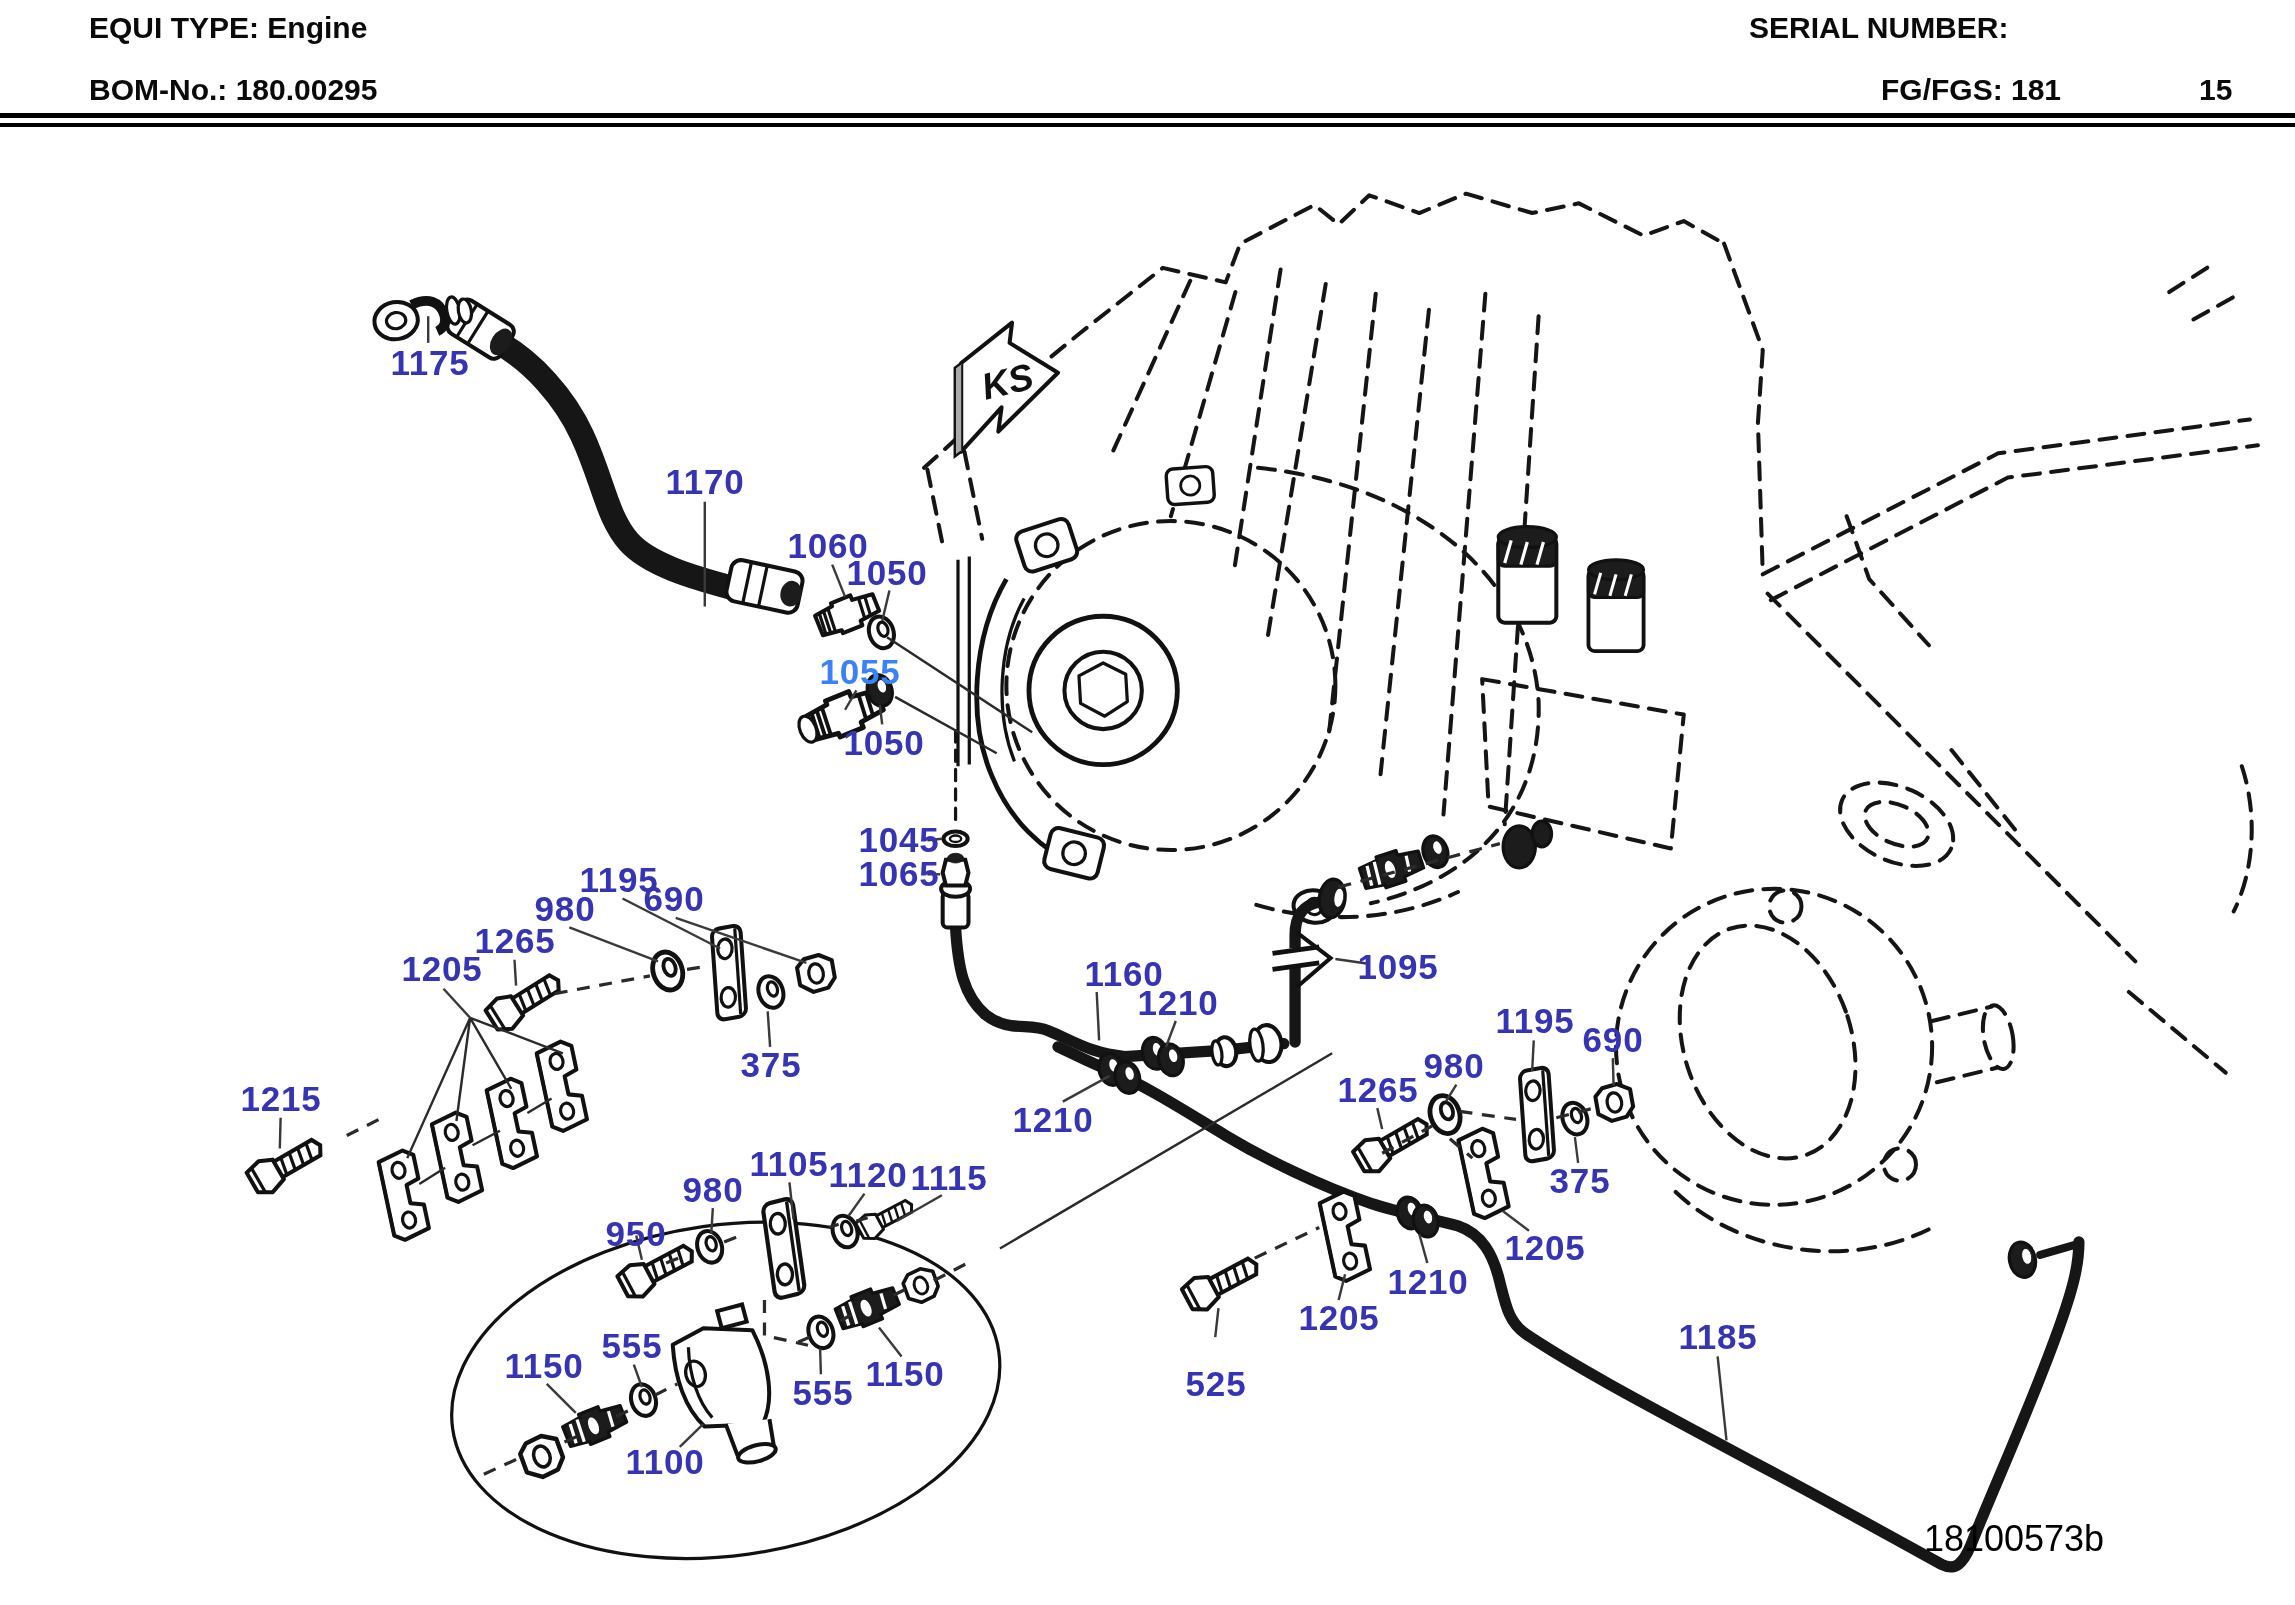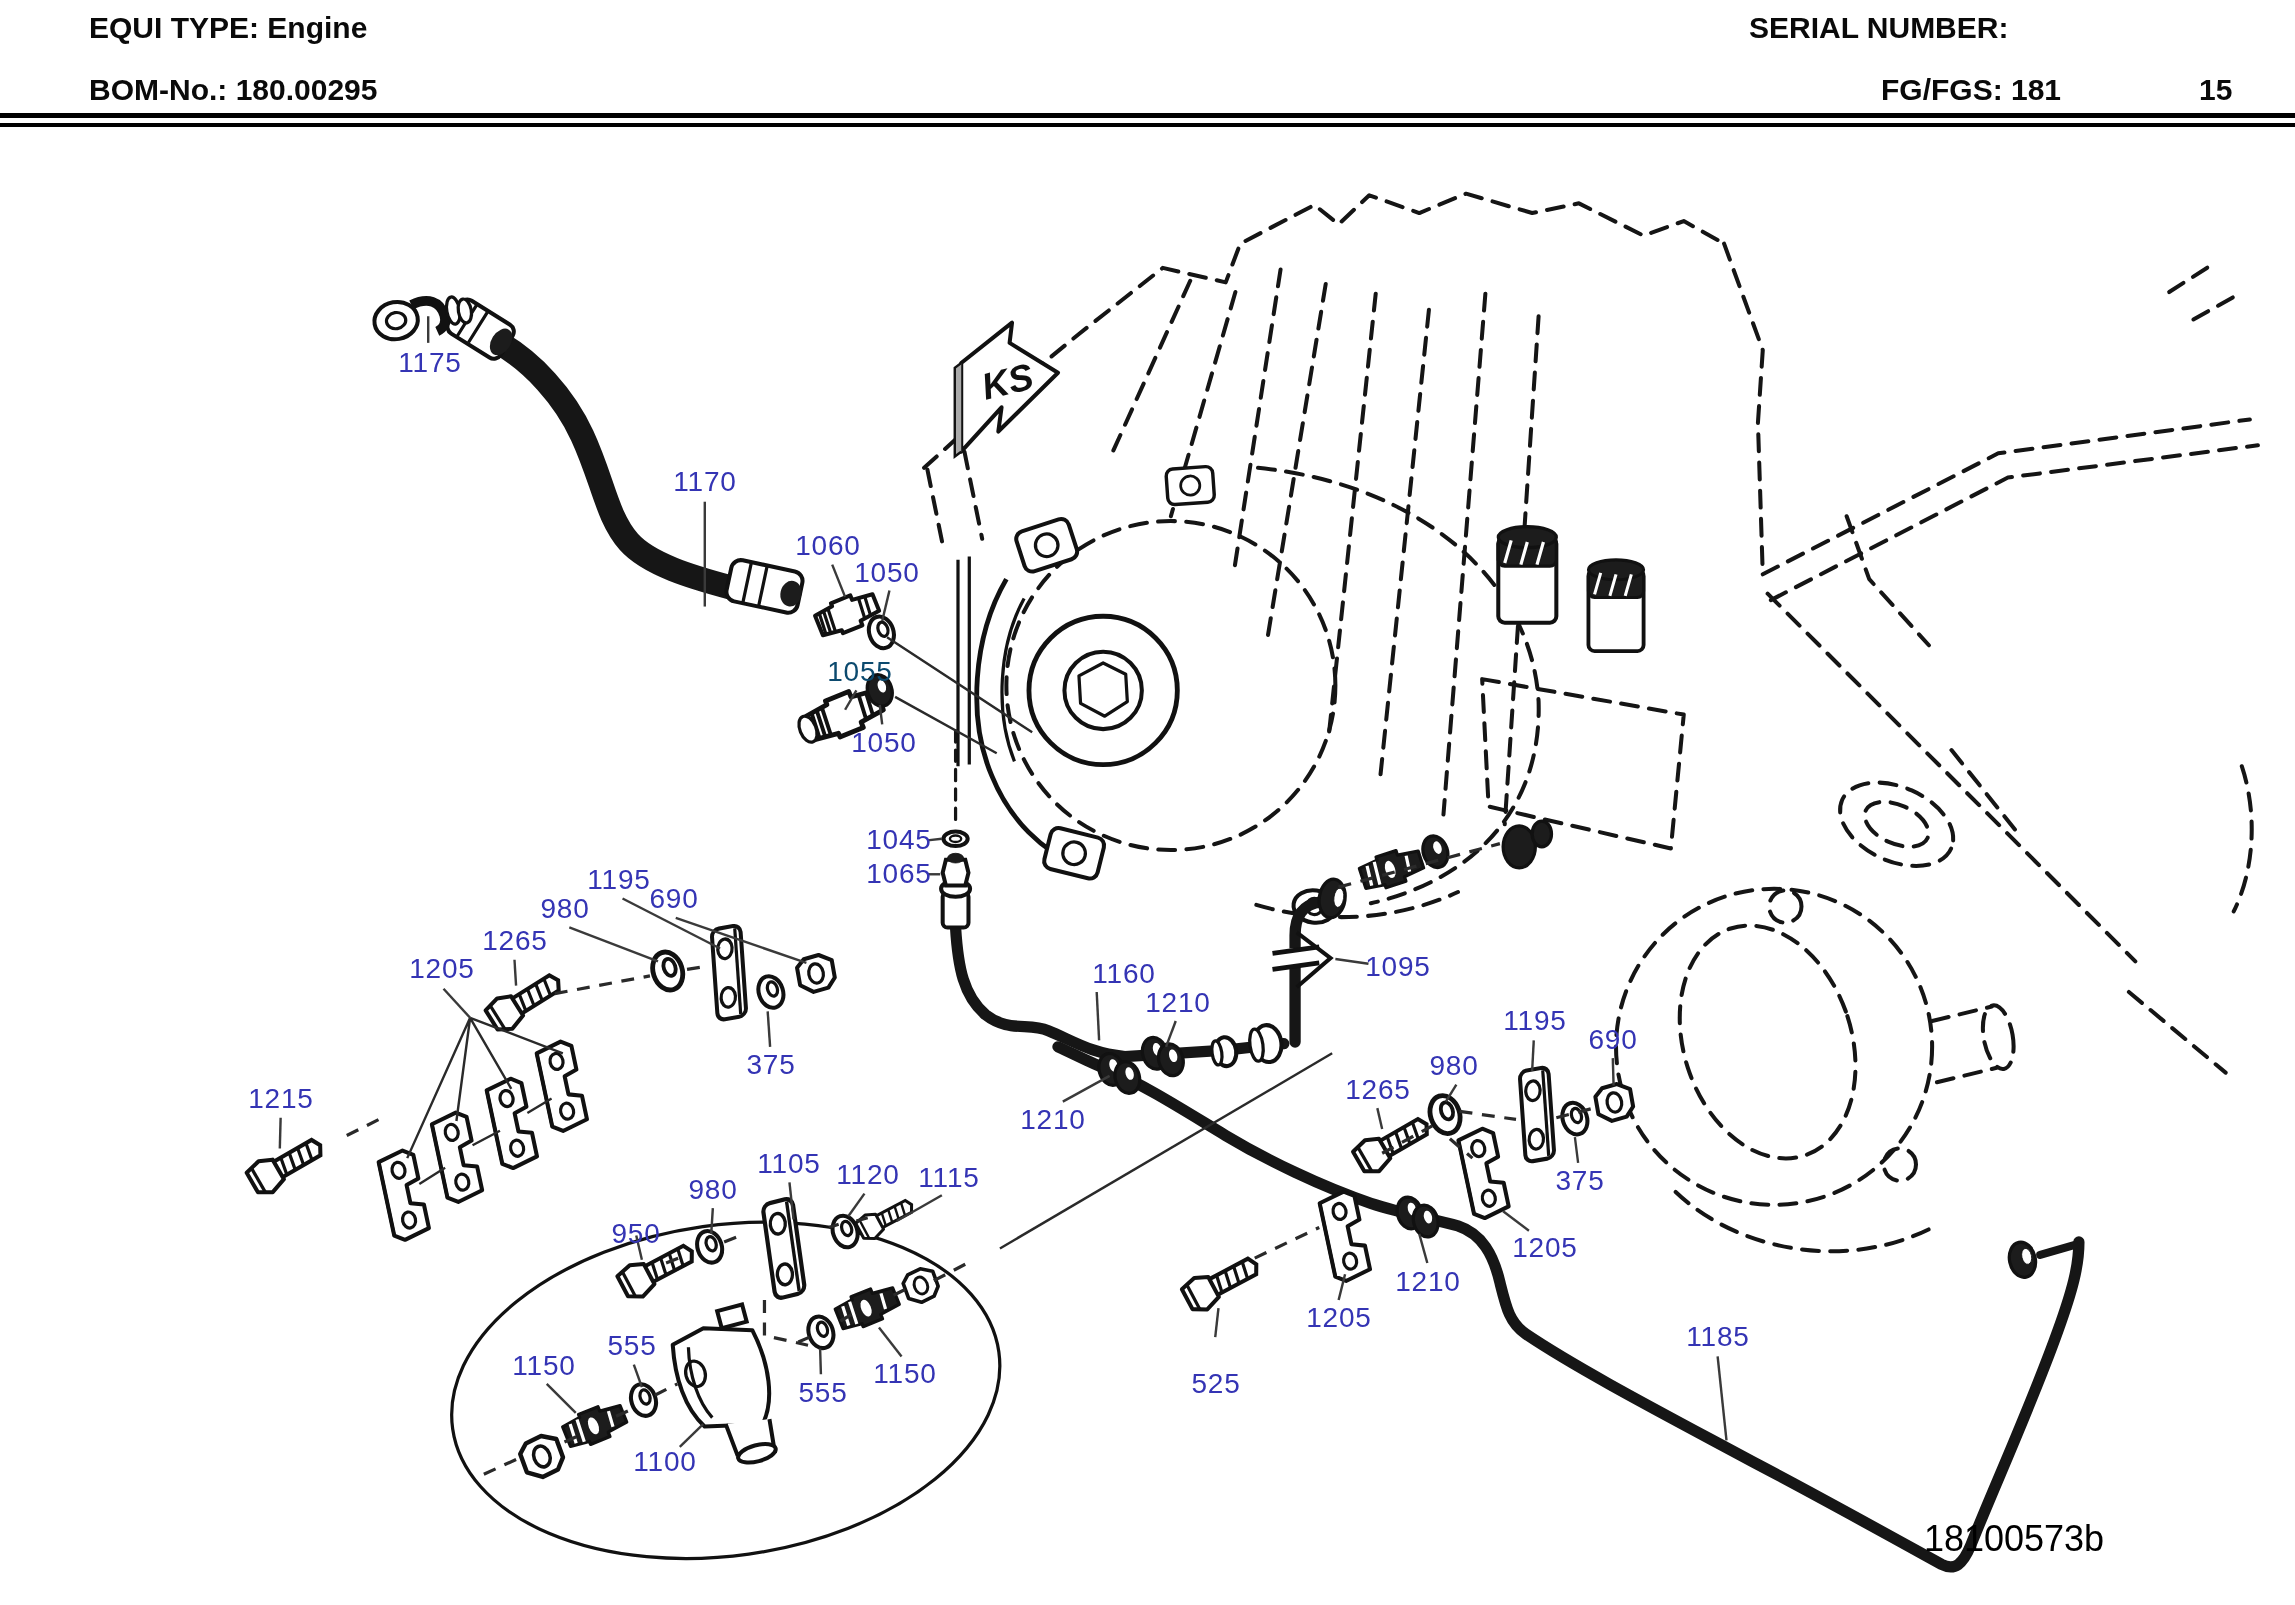--- a/index.html
+++ b/index.html
@@ -1,22 +1,22 @@
 <!DOCTYPE html>
 <html style="font-size:13px"><head>
 <meta charset="utf-8">
 <style>
   html,body{margin:0;padding:0;background:#fff;}
   .stage{position:relative;width:2295px;height:1605px;background:#ffffff;overflow:hidden;
          font-family:"Liberation Sans",sans-serif;}
   .hdr{position:absolute;font-weight:bold;font-size:30px;color:#0a0a0a;white-space:nowrap;}
   .rule{position:absolute;left:0;width:2295px;background:#000;}
   #art{position:absolute;left:0;top:0;}
-  .part-label{position:absolute;transform:translate(-50%,-50%);font-size:28px;color:#3434b4;
-              font-weight:400;white-space:nowrap;letter-spacing:0.8px;}
+  .part-label{position:absolute;transform:translate(-50%,-50%);font-size:35px;color:#3434b4;
+              font-weight:700;white-space:nowrap;letter-spacing:0.8px;}
   .black-id{position:absolute;transform:translate(-50%,-50%);font-size:36px;color:#000;white-space:nowrap;}
 </style>
 </head>
 <body>
 
 <div class="stage">
 
   <div class="hdr" style="left:89px;top:11.3px">EQUI TYPE: Engine</div>
   <div class="hdr" style="left:1749px;top:11.3px">SERIAL NUMBER:</div>
   <div class="hdr" style="left:89px;top:73px">BOM-No.: 180.00295</div>
@@ -342,21 +342,21 @@
         <line x1="1507" y1="1658" x2="1511" y2="1622" stroke="#3a3a3a" stroke-width="3"></line>
         <line x1="2130" y1="1682" x2="2141" y2="1786" stroke="#3a3a3a" stroke-width="3"></line>
       </g>
   </svg>
 
   <div id="label-layer">
       <div class="part-label" style="left: 430px; top: 363px; color: rgb(52, 52, 180);">1175</div>
       <div class="part-label" style="left: 705px; top: 482px; color: rgb(52, 52, 180);">1170</div>
       <div class="part-label" style="left: 828px; top: 546px; color: rgb(52, 52, 180);">1060</div>
       <div class="part-label" style="left: 887px; top: 573px; color: rgb(52, 52, 180);">1050</div>
-      <div class="part-label" style="left: 860px; top: 672px; color: #0c4a6e;">1055</div>
+      <div class="part-label" style="left: 860px; top: 672px; color: #3b82f6;">1055</div>
       <div class="part-label" style="left: 884px; top: 743px; color: rgb(52, 52, 180);">1050</div>
       <div class="part-label" style="left: 899px; top: 840px; color: rgb(52, 52, 180);">1045</div>
       <div class="part-label" style="left: 899px; top: 874px; color: rgb(52, 52, 180);">1065</div>
       <div class="part-label" style="left: 619px; top: 880px; color: rgb(52, 52, 180);">1195</div>
       <div class="part-label" style="left: 674px; top: 899px; color: rgb(52, 52, 180);">690</div>
       <div class="part-label" style="left: 565px; top: 909px; color: rgb(52, 52, 180);">980</div>
       <div class="part-label" style="left: 515px; top: 941px; color: rgb(52, 52, 180);">1265</div>
       <div class="part-label" style="left: 442px; top: 969px; color: rgb(52, 52, 180);">1205</div>
       <div class="part-label" style="left: 771px; top: 1065px; color: rgb(52, 52, 180);">375</div>
       <div class="part-label" style="left: 281px; top: 1099px; color: rgb(52, 52, 180);">1215</div>

